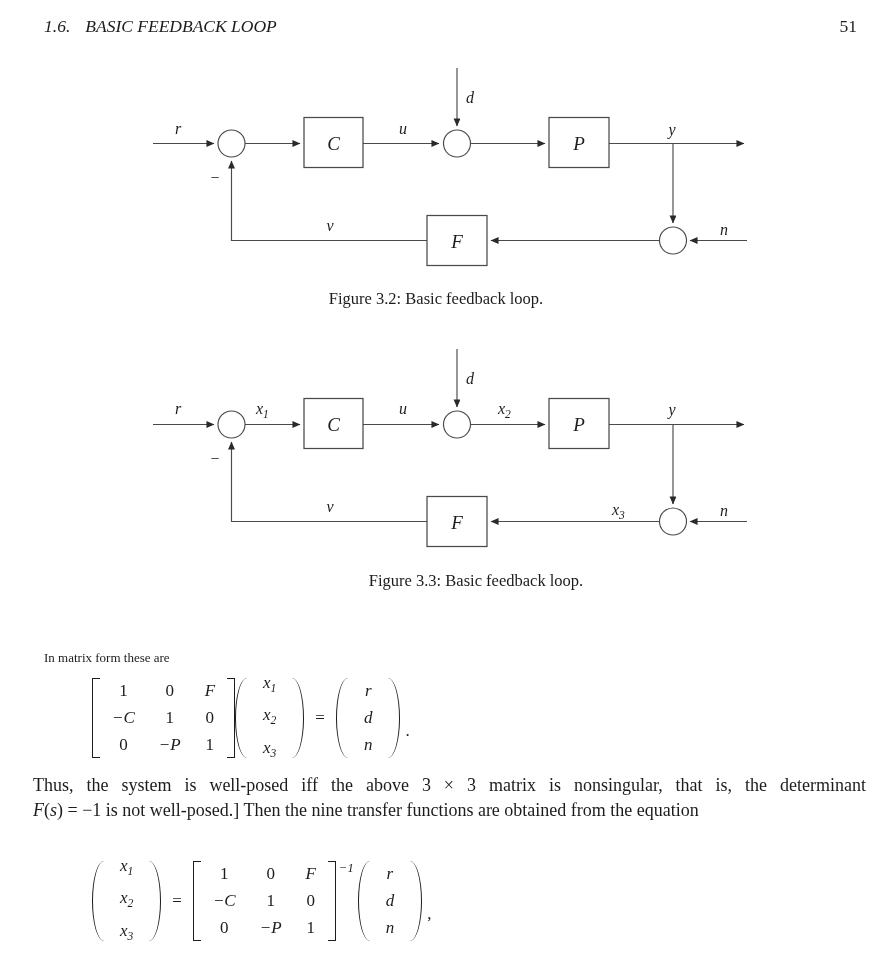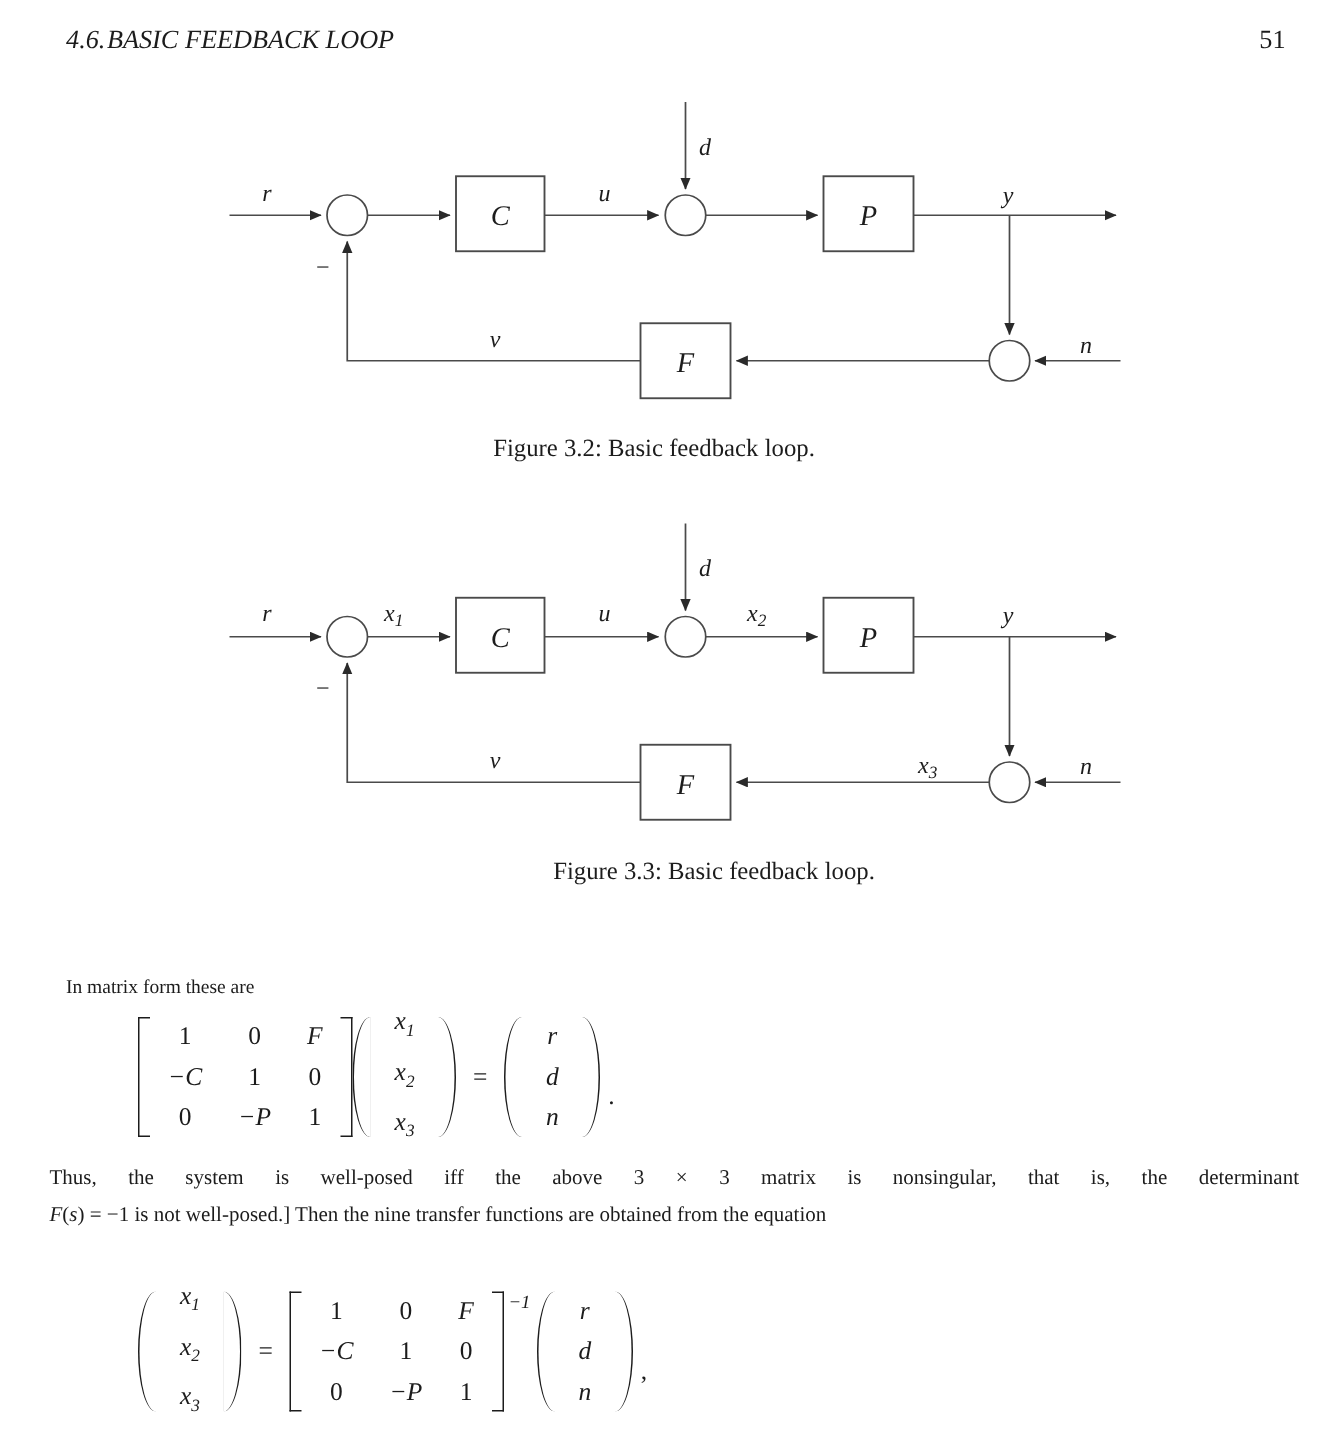--- a/index.html
+++ b/index.html
@@ -4,38 +4,38 @@
 <style>
   html,body { margin:0; padding:0; }
   body {
     width:890px; height:956px; background:#ffffff; position:relative;
     font-family:"Liberation Serif","DejaVu Serif",serif; color:#1c1c1c;
     overflow:hidden;
   }
   .head { position:absolute; left:44px; right:33px; top:16px;
           display:flex; justify-content:space-between; font-size:17.5px; }
   .head .sec { font-style:italic; }
-  .head .sp { margin-left:1px; }
+  .head .sp { margin-left:15px; }
   .pageno { font-style:normal; }
 
   svg.fig { position:absolute; }
   svg.fig line, svg.fig polyline, svg.fig rect, svg.fig circle {
     stroke:#4a4a4a; stroke-width:1.15; fill:none; }
   svg.fig rect { fill:#ffffff; stroke-width:1.25; }
   svg.fig circle { fill:#ffffff; }
   svg.fig text { fill:#1c1c1c; font-size:16px; font-style:italic;
     font-family:"Liberation Serif","DejaVu Serif",serif; text-anchor:middle; stroke:none; }
   svg.fig text.blk { font-size:19px; }
   svg.fig text.st { text-anchor:start; }
   svg.fig tspan.ssub { font-size:11.5px; }
 
   .caption { position:absolute; left:0; width:872px; text-align:center; font-size:16.5px; }
   .intro   { position:absolute; left:44px; top:650px; font-size:13px; }
 
-  .para { position:absolute; left:33px; top:773px; width:833px; font-size:14px; }
+  .para { position:absolute; left:33px; top:773px; width:833px; font-size:18px; }
   .pline { line-height:25.4px; white-space:nowrap; }
   .pline.j { text-align:justify; text-align-last:justify; white-space:normal; }
   .math { font-style:italic; }
 
   .eq { position:absolute; display:flex; align-items:center; height:80px; font-size:17px; }
   .mat { display:grid; grid-template-columns:repeat(3,auto); column-gap:24px; row-gap:7px;
          padding:0 12px; justify-items:center; align-items:center; }
   .vec { display:grid; grid-template-columns:auto; row-gap:7px; padding:0 13px;
          justify-items:center; align-items:center; }
   .cell { line-height:20px; }
@@ -48,21 +48,21 @@
   .par-l { border-left:1.7px solid #1c1c1c; border-radius:100% 0 0 100% / 50% 0 0 50%; margin-right:3px; }
   .par-r { border-right:1.7px solid #1c1c1c; border-radius:0 100% 100% 0 / 0 50% 50% 0; margin-left:3px; }
   .eqs { margin:0 11px; }
   .expo { align-self:flex-start; font-size:12.5px; margin:0 4px 0 3px; font-style:italic; }
   .punct { align-self:center; transform:translateY(13px); margin-left:5px; }
 </style>
 </head>
 <body>
 
 <div class="head">
-  <span class="sec"><span>4.6.</span><span class="sp">BASIC FEEDBACK LOOP</span></span>
+  <span class="sec"><span>1.6.</span><span class="sp">BASIC FEEDBACK LOOP</span></span>
   <span class="pageno">51</span>
 </div>
 
 <svg class="fig" style="left:145px; top:60px;" width="615" height="212" viewBox="145 60 615 212">
   <defs>
     <marker id="ar1" markerWidth="9" markerHeight="8" refX="6.6" refY="3" orient="auto">
       <path d="M0,0 L7,3 L0,6 z" fill="#2a2a2a" stroke="none"></path>
     </marker>
   </defs>
   <g>

